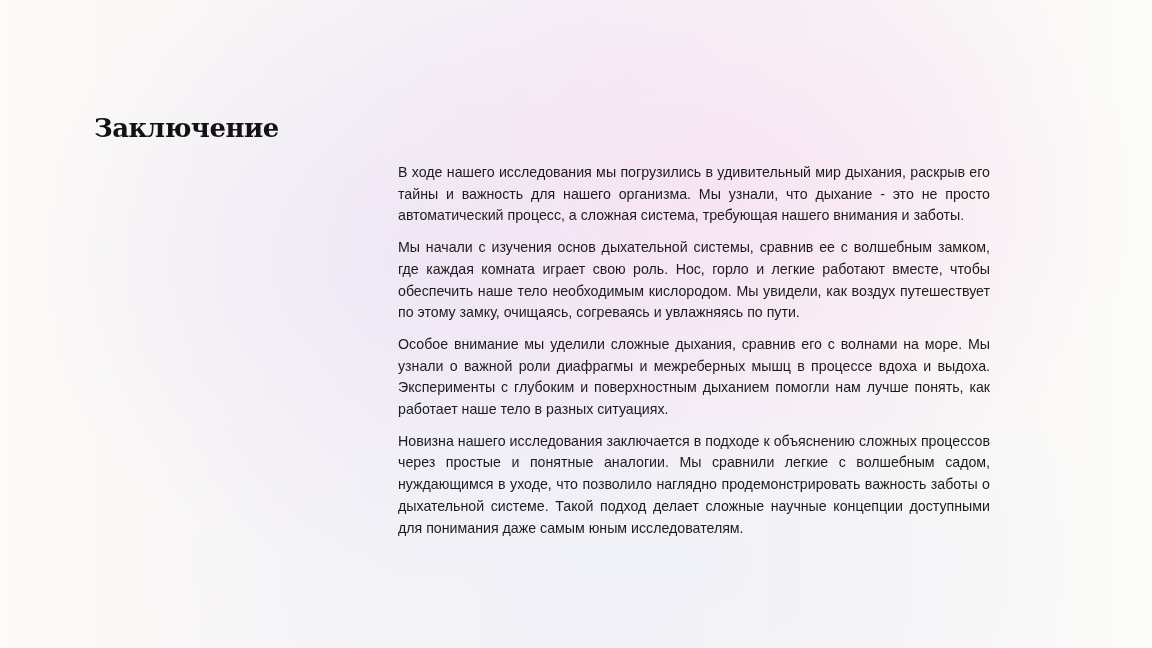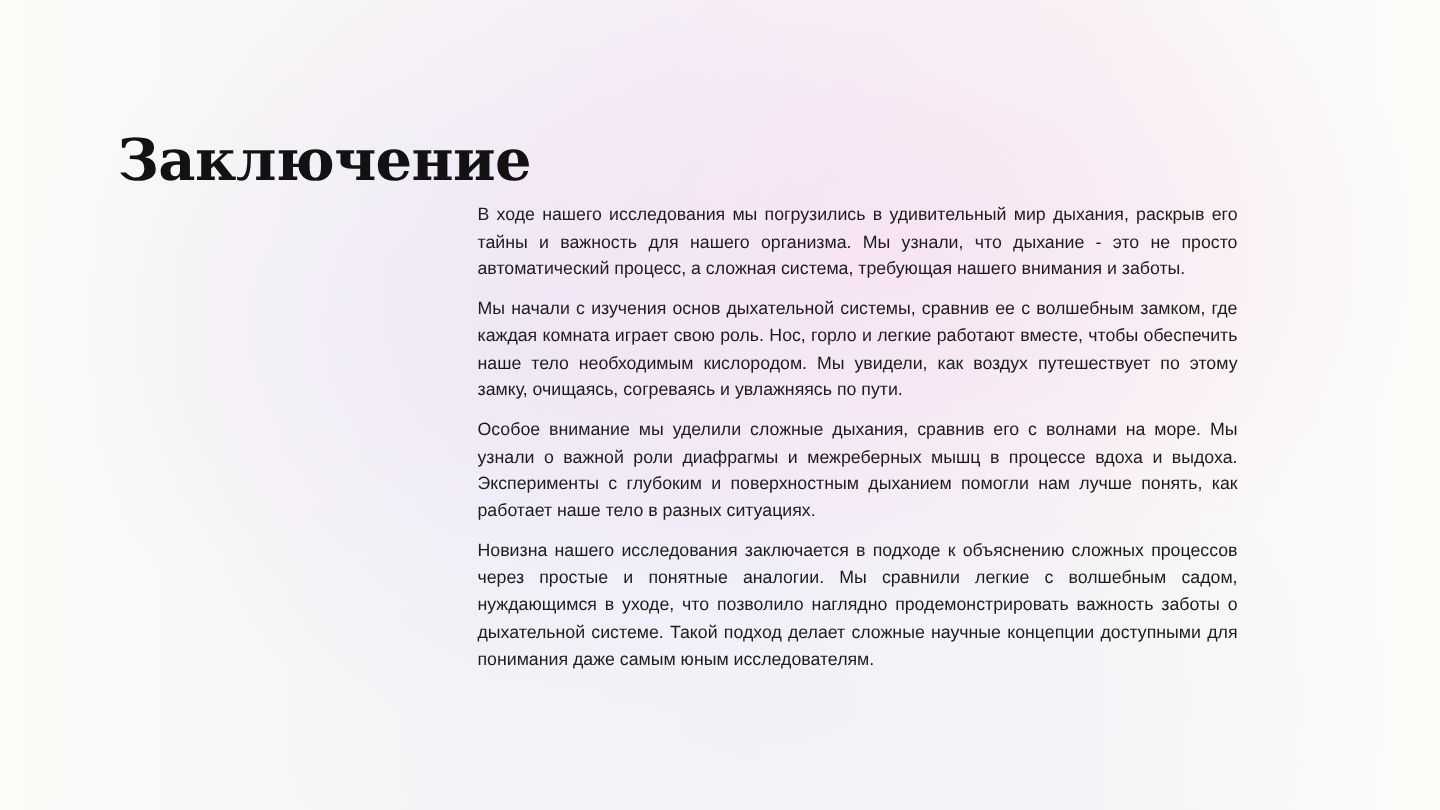--- a/index.html
+++ b/index.html
@@ -25,37 +25,37 @@
         radial-gradient(ellipse 500px 260px at 620px 560px, rgba(240, 242, 248, 0.9), rgba(240, 242, 248, 0) 100%),
         linear-gradient(90deg, #fcfbf8 0%, #f8f5f6 25%, #f5f1f7 50%, #f8f4f6 75%, #fcfcf9 100%);
     }
     .title {
       position: absolute;
       left: 94px;
       top: 104px;
       margin: 0;
       font-family: "DejaVu Serif", "Liberation Serif", serif;
       font-weight: bold;
-      font-size: 46px;
+      font-size: 26px;
       letter-spacing: -0.5px;
       color: #121212;
       line-height: 48px;
     }
     .body-text {
       position: absolute;
       left: 382px;
       top: 162px;
       width: 608px;
       font-family: "Liberation Sans", sans-serif;
       font-size: 14.2px;
       line-height: 21.7px;
       color: #1c1c1c;
     }
     .body-text p {
-      margin: 0 0 10px 0;
+      margin: 0 0 10px 16px;
       text-align: justify;
     }
   </style>
 </head>
 <body>
 
 <div class="slide">
   <h1 class="title">Заключение</h1>
   <div class="body-text">
     <p>В ходе нашего исследования мы погрузились в удивительный мир дыхания, раскрыв его тайны и важность для нашего организма. Мы узнали, что дыхание - это не просто автоматический процесс, а сложная система, требующая нашего внимания и заботы.</p>

